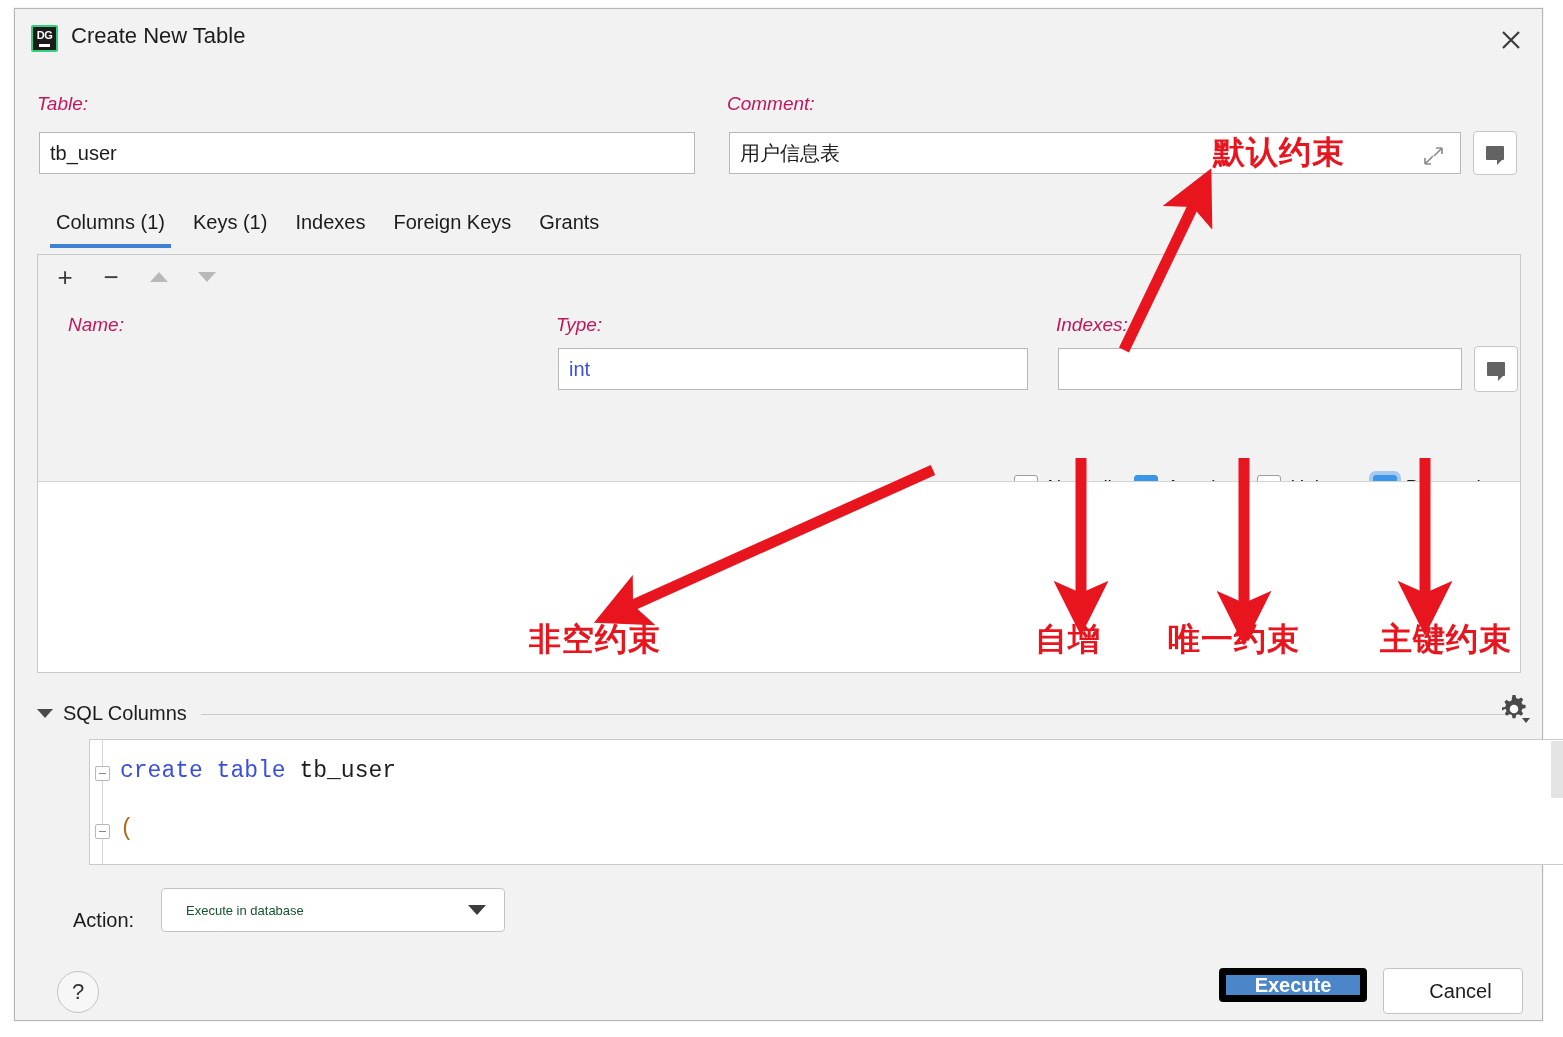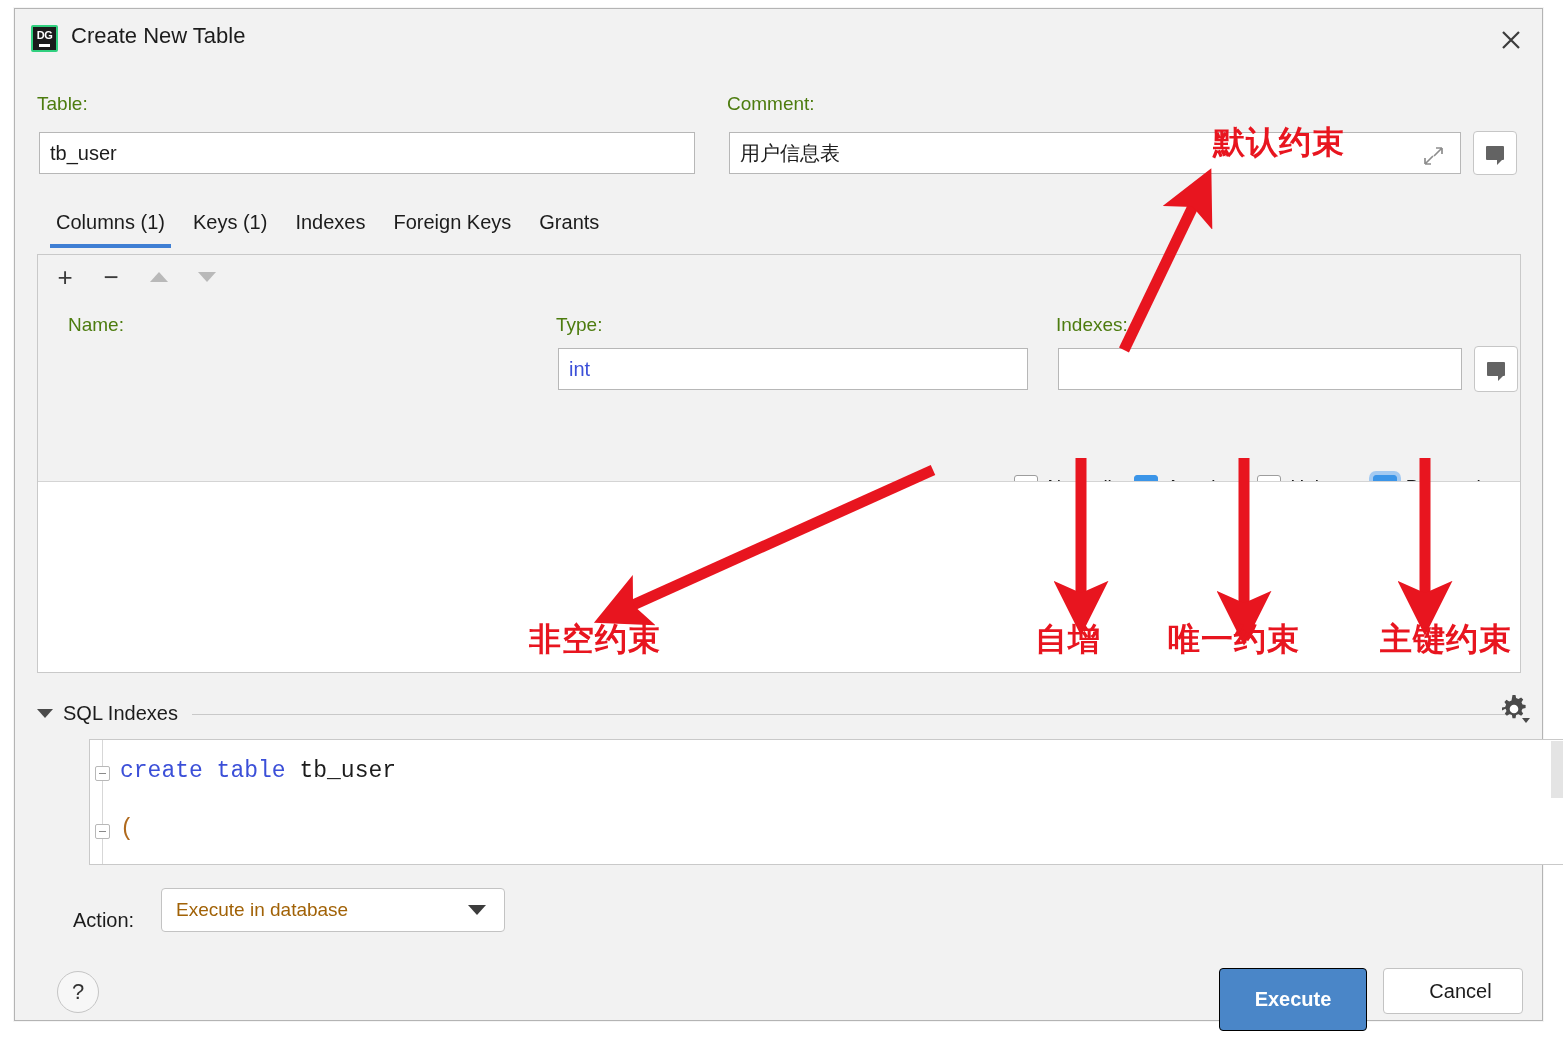--- a/index.html
+++ b/index.html
@@ -68,21 +68,22 @@
     width: 30px; height: 30px;
     cursor: pointer;
     color: #3b3b3b;
   }
   #close-btn svg { display:block; }
 
   
   .field-label {
     position: absolute;
     font-size: 19px;
-    color: #4d7c0f;
+    color: #be185d;
+    font-style: italic;
   }
 
   
   .txt-input {
     position: absolute;
     background: #ffffff;
     border: 1px solid #b7b7b7;
     box-sizing: border-box;
     font-size: 20px;
     color: #1c1c1c;
@@ -361,23 +362,23 @@
     width: 344px; height: 44px;
     background: #ffffff;
     border: 1px solid #c3c3c3;
     border-radius: 4px;
     box-sizing: border-box;
     display: flex;
     align-items: center;
     cursor: pointer;
   }
   #action-value {
-    font-size: 19px;
-    color: #a16207;
-    margin-left: 14px;
+    font-size: 13px;
+    color: #14532d;
+    margin-left: 24px;
     flex: 1;
   }
   #action-caret {
     width: 0; height: 0;
     border-left: 9px solid transparent;
     border-right: 9px solid transparent;
     border-top: 10px solid #3c3c3c;
     margin-right: 18px;
   }
 
@@ -393,23 +394,23 @@
     display: flex;
     align-items: center;
     justify-content: center;
     font-size: 22px;
     color: #333;
     cursor: pointer;
   }
   #execute-btn {
     position: absolute;
     left: 1204px; top: 959px;
-    width: 148px; height: 63px;
+    width: 148px; height: 34px;
     background: #4a86c8;
-    border: 1px solid #000000;
+    border: 7px solid #000000;
     border-radius: 4px;
     color: #ffffff;
     font-size: 20px;
     font-weight: bold;
     display: flex;
     align-items: center;
     justify-content: center;
     cursor: pointer;
     box-sizing: border-box;
   }
@@ -530,21 +531,21 @@
           <div class="cb-label">Primary key</div>
         </div>
       </div>
     </div>
 
     <div id="col-list"></div>
   </div>
 
   <div id="sql-header">
     <div id="sql-arrow"></div>
-    <div id="sql-title">SQL Indexes</div>
+    <div id="sql-title">SQL Columns</div>
     <div id="sql-rule"></div>
   </div>
   <div id="gear">
     <svg width="36" height="36" viewBox="0 0 36 36">
       <g fill="#4a4a4a">
         <path d="M16.5 4h3l.6 3.1 2.3 1 2.7-1.7 2.1 2.1-1.7 2.7 1 2.3 3.1.6v3l-3.1.6-1 2.3 1.7 2.7-2.1 2.1-2.7-1.7-2.3 1-.6 3.1h-3l-.6-3.1-2.3-1-2.7 1.7-2.1-2.1 1.7-2.7-1-2.3L6 19.5v-3l3.1-.6 1-2.3-1.7-2.7 2.1-2.1 2.7 1.7 2.3-1z"></path>
       </g>
       <circle cx="18" cy="18" r="4.3" fill="#ffffff"></circle>
       <path d="M26 27 L34 27 L30 32 Z" fill="#4a4a4a"></path>
     </svg>
@@ -586,18 +587,18 @@
 
     <line x1="933" y1="470" x2="622" y2="610" stroke="#e8151f" stroke-width="11" marker-end="url(#ah)"></line>
 
     <line x1="1081" y1="458" x2="1081" y2="605" stroke="#e8151f" stroke-width="11" marker-end="url(#ah)"></line>
 
     <line x1="1244" y1="458" x2="1244" y2="615" stroke="#e8151f" stroke-width="11" marker-end="url(#ah)"></line>
 
     <line x1="1425" y1="458" x2="1425" y2="605" stroke="#e8151f" stroke-width="11" marker-end="url(#ah)"></line>
   </svg>
 
-  <div class="anno-text" style="left:1213px; top:121px;">默认约束</div>
+  <div class="anno-text" style="left:1213px; top:131px;">默认约束</div>
   <div class="anno-text" style="left:529px; top:618px;">非空约束</div>
   <div class="anno-text" style="left:1035px; top:618px;">自增</div>
   <div class="anno-text" style="left:1168px; top:618px;">唯一约束</div>
   <div class="anno-text" style="left:1380px; top:618px;text-align:right;">主键约束</div>
 </div>
 
 </body></html>

